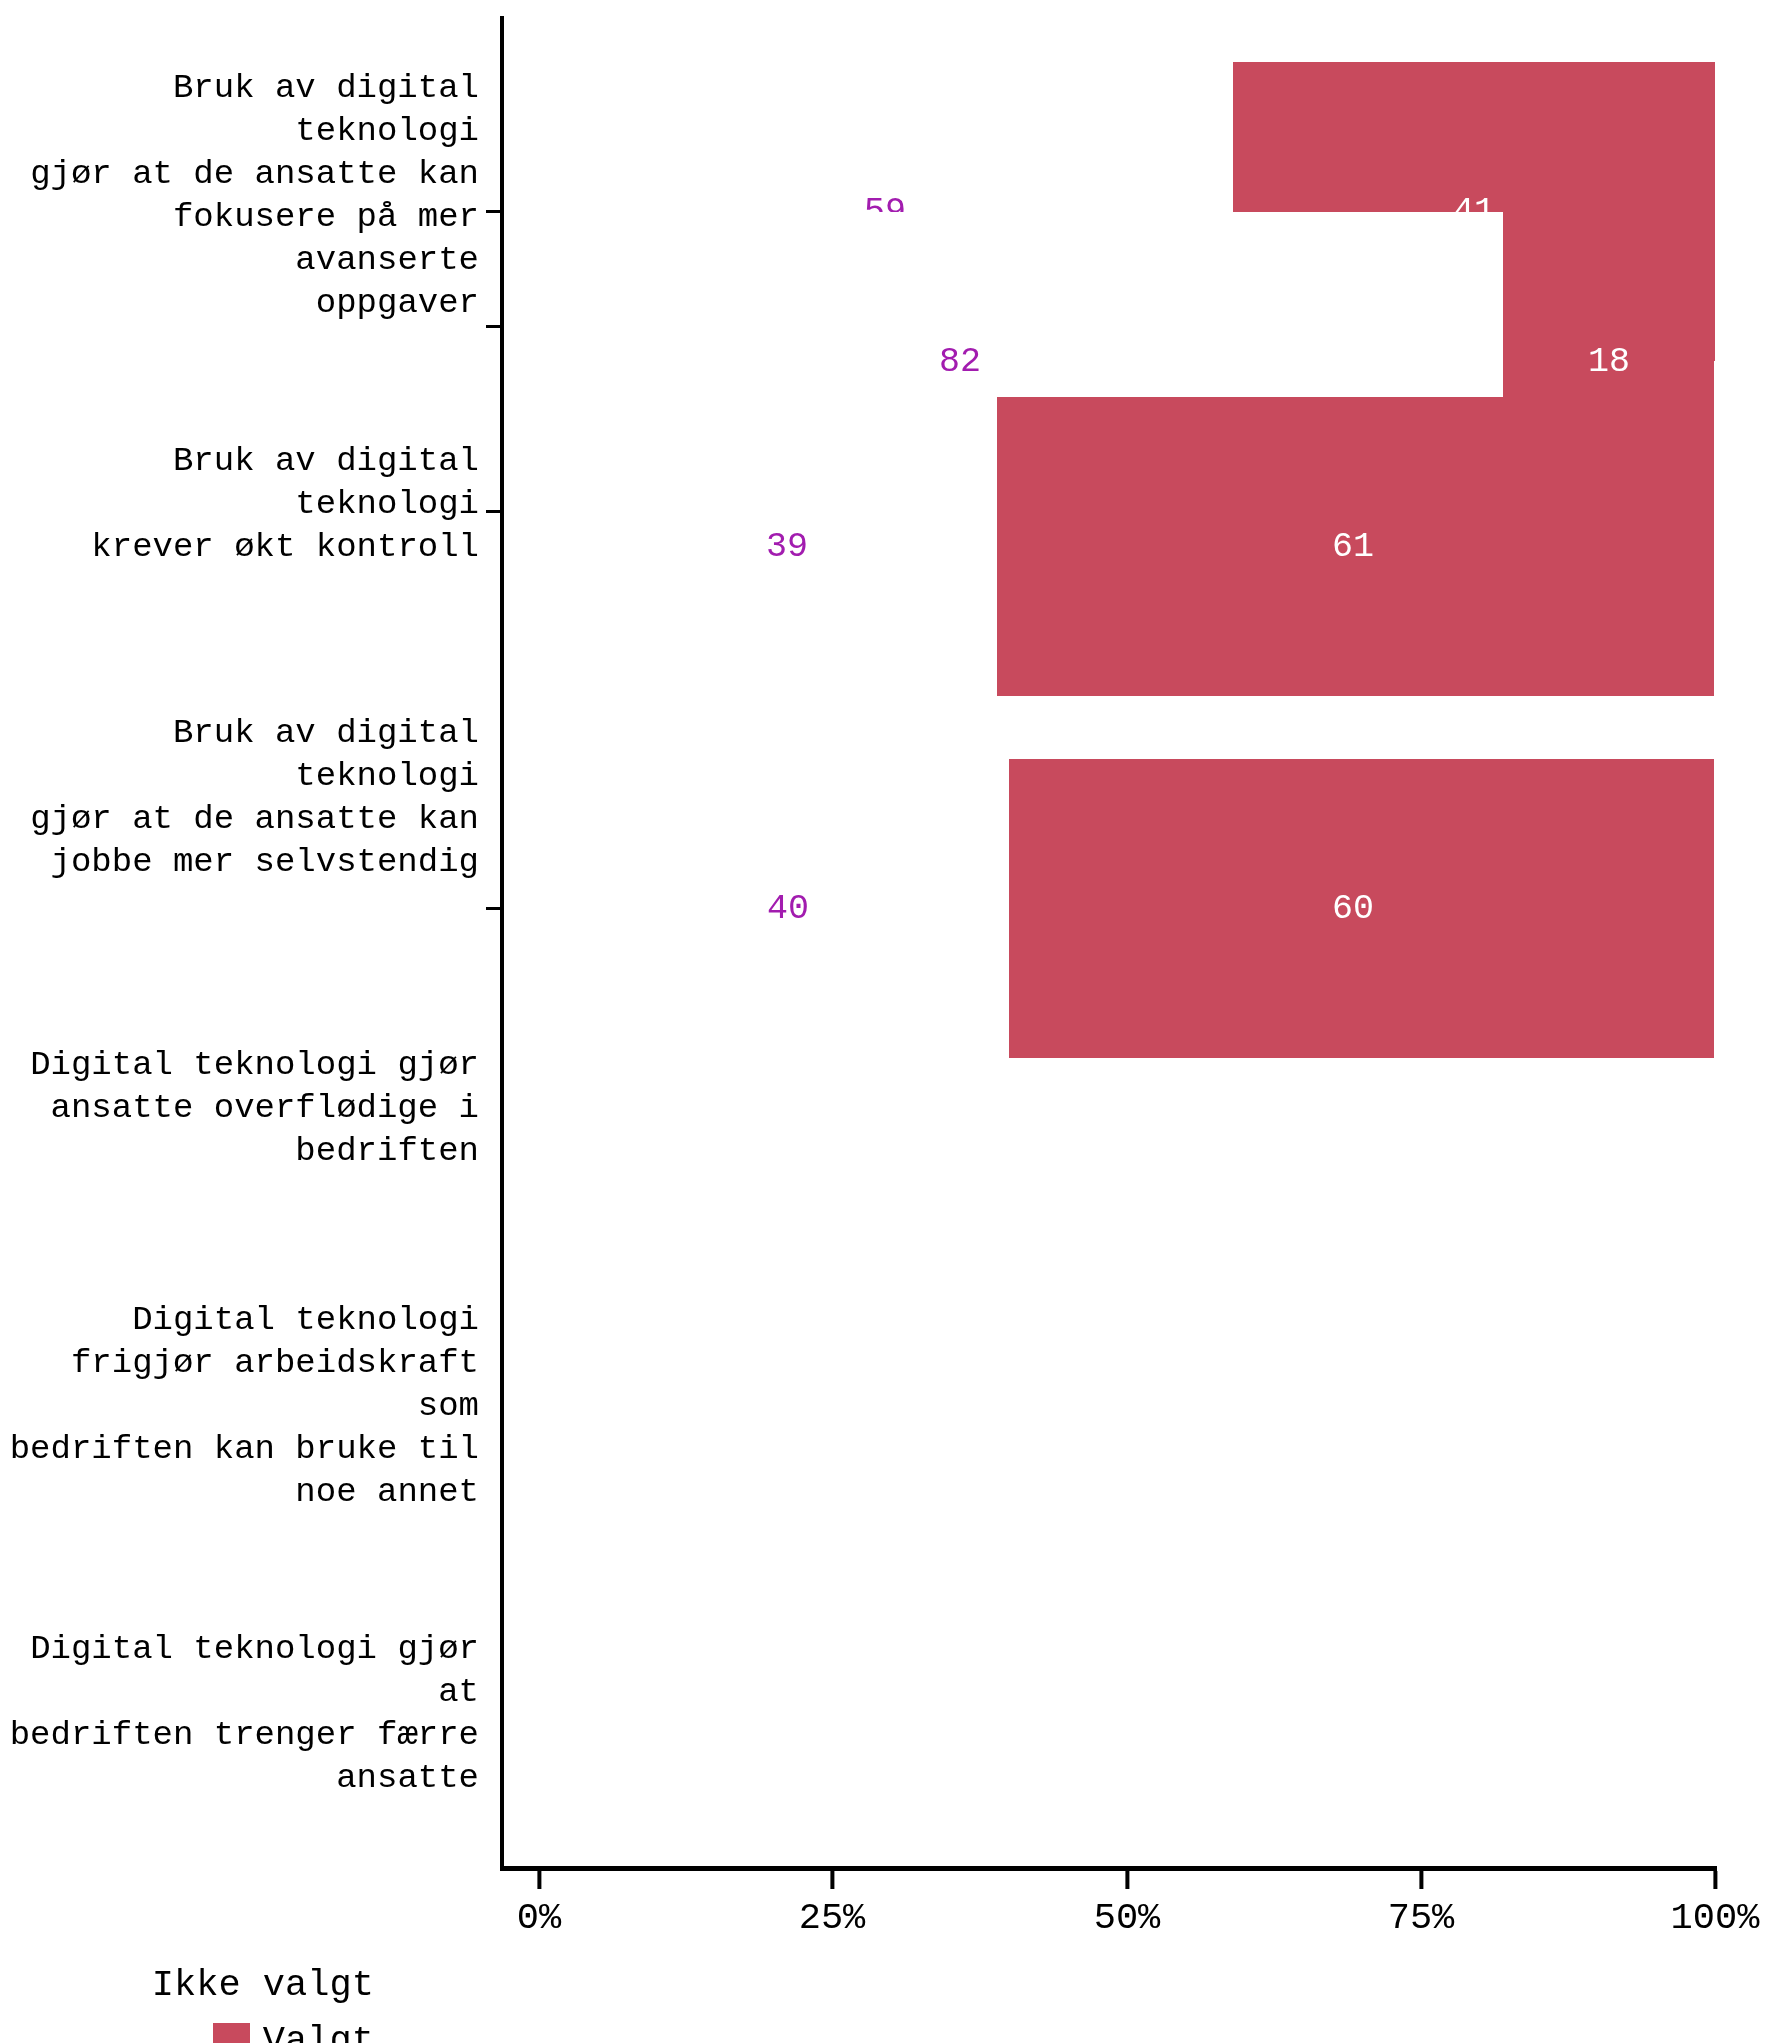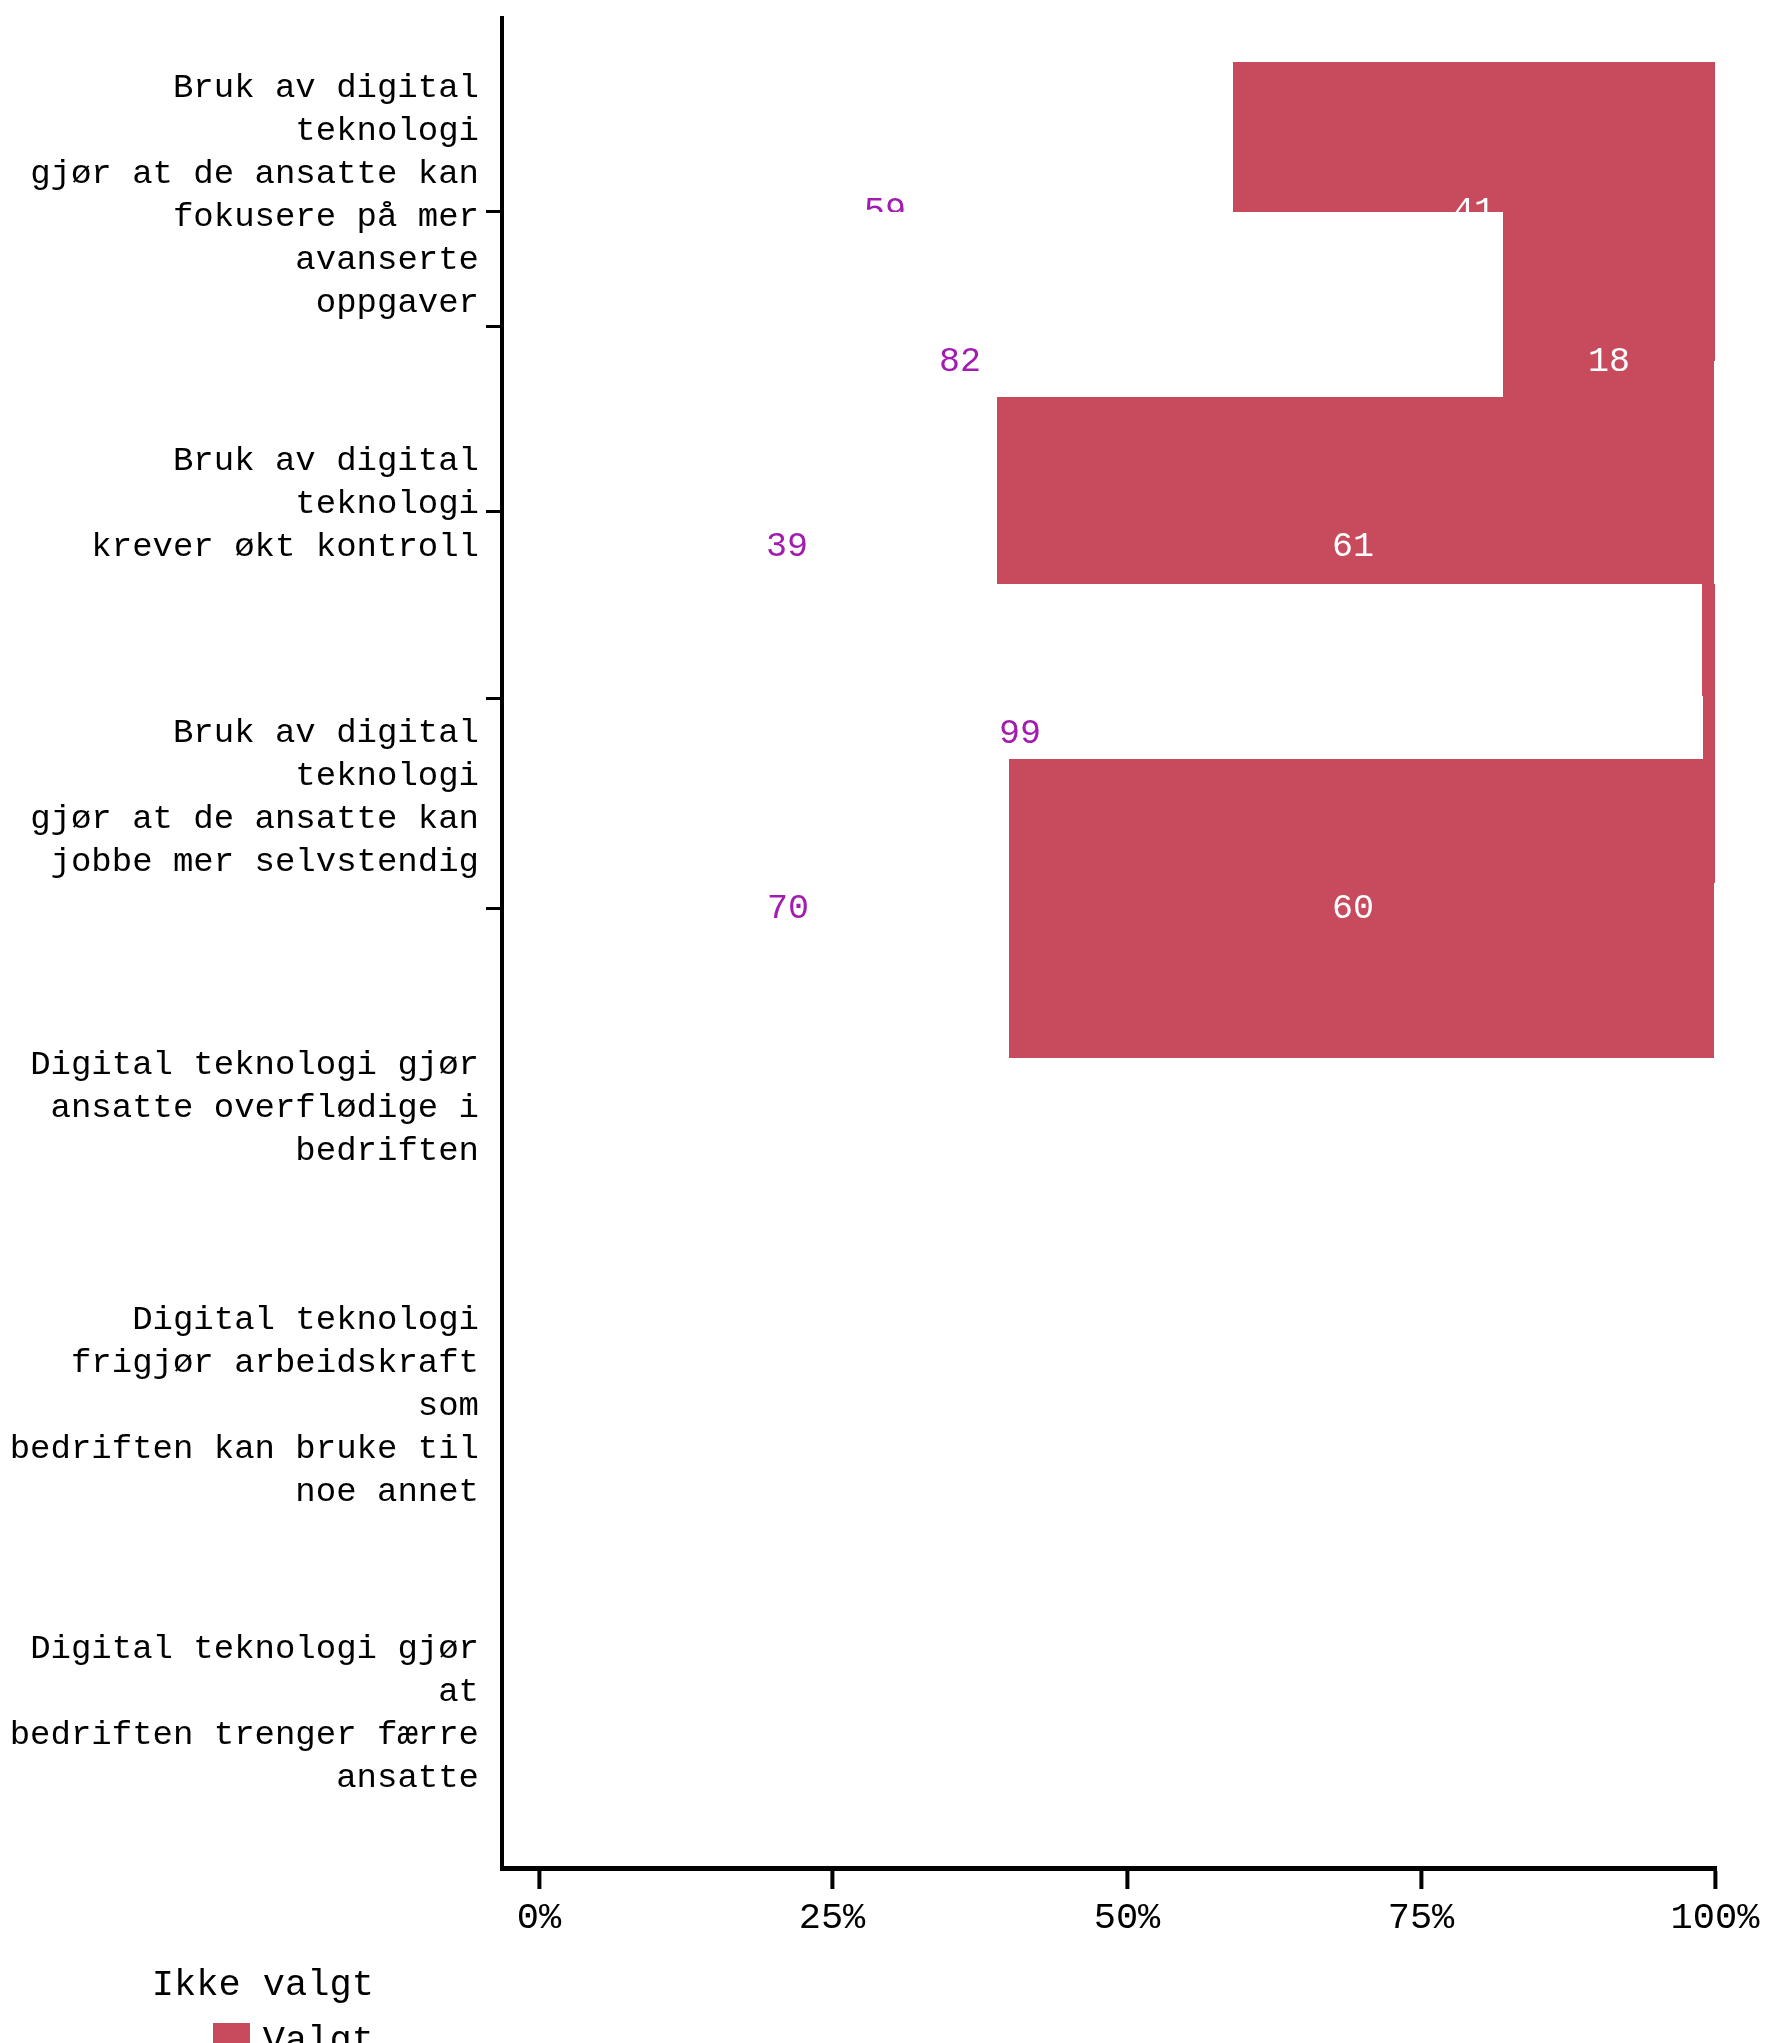--- a/index.html
+++ b/index.html
@@ -205,33 +205,26 @@
     </div>
 
     <div class="cat-row" style="top:381px; height:299px;">
       <div class="axis-tick-y" style="top:113px;"></div>
       <div class="bar-seg bar-ikke" style="left:38px; width:459px;"></div>
       <div class="bar-seg bar-valgt" style="left:497px; width:717px;"></div>
       <div class="seg-value on-white" style="left:287px;">39</div>
       <div class="seg-value on-red" style="left:853px;">61</div>
     </div>
 
-    <div class="cat-row" style="top:568px; height:299px;">
-      <div class="axis-tick-y" style="top:113px;"></div>
-      <div class="bar-seg bar-ikke" style="left:38px; width:1164px;"></div>
-      <div class="bar-seg bar-valgt" style="left:1203px; width:12px;"></div>
-      <div class="seg-value on-white" style="left:520px;">99</div>
-      <div class="seg-value on-red" style="left:1208px;"></div>
-    </div>
 
     <div class="cat-row" style="top:743px; height:299px;">
       <div class="axis-tick-y" style="top:148px;"></div>
       <div class="bar-seg bar-ikke" style="left:38px; width:471px;"></div>
       <div class="bar-seg bar-valgt" style="left:509px; width:705px;"></div>
-      <div class="seg-value on-white" style="left:288px;">70</div>
+      <div class="seg-value on-white" style="left:288px;">40</div>
       <div class="seg-value on-red" style="left:853px;">60</div>
     </div>
 
   </div>
 
   <div id="x-axis-line"></div>
 
   <div class="x-tick" style="left:539px;"></div>
   <div class="x-tick" style="left:832px;"></div>
   <div class="x-tick" style="left:1127px;"></div>

